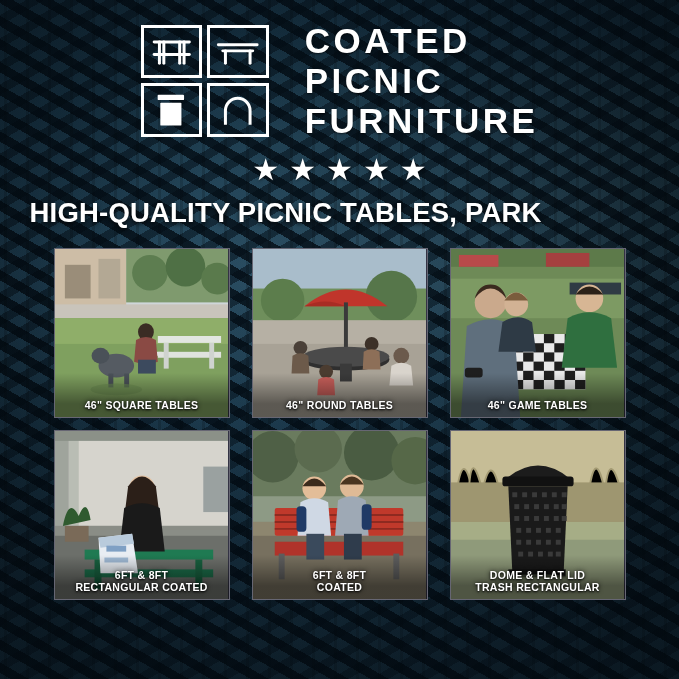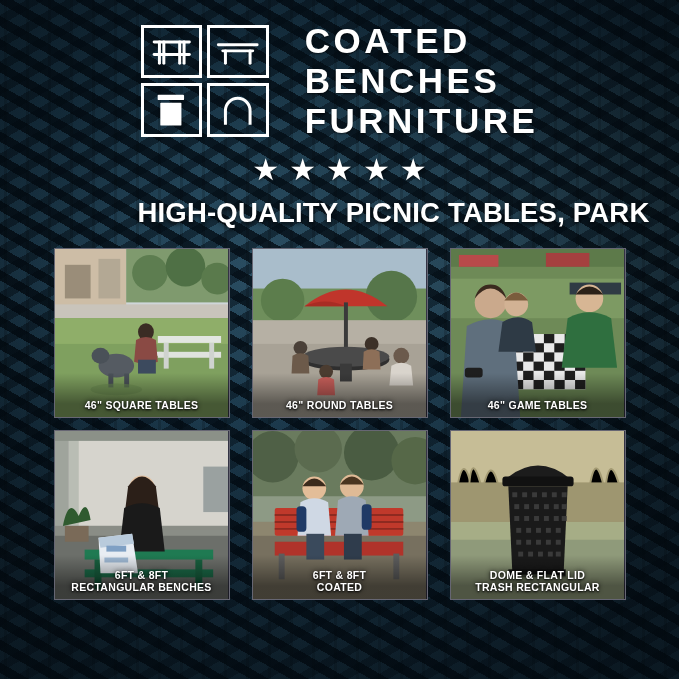--- a/index.html
+++ b/index.html
@@ -117,21 +117,21 @@
     color: #ffffff;
     font-size: 30px;
     line-height: 1;
     text-shadow: 0 1px 3px rgba(0,0,0,0.65);
   }
 
   
   .headline {
     margin-top: 12px;
     width: 620px;
-    text-align: right;
+    text-align: left;
     color: #ffffff;
     font-size: 27.5px;
     font-weight: bold;
     line-height: 1.18;
     letter-spacing: 0.2px;
     text-shadow: 0 2px 4px rgba(0,0,0,0.75);
   }
   .headline .l2 { display: block; }
 
   
@@ -220,21 +220,21 @@
         <div class="logo-cell">
           <svg viewBox="0 0 60 54" aria-hidden="true">
             <g stroke="#fff" stroke-width="3.4" fill="none">
               <path d="M16 44 L16 28 A14 14 0 0 1 44 28 L44 44"></path>
             </g>
           </svg>
         </div>
       </div>
       <div class="logo-words">
         <div class="logo-word">COATED</div>
-        <div class="logo-word">BENCHES</div>
+        <div class="logo-word">PICNIC</div>
         <div class="logo-word">FURNITURE</div>
       </div>
     </div>
 
     <div class="stars">
       <span>★</span>
       <span>★</span>
       <span>★</span>
       <span>★</span>
       <span>★</span>
@@ -428,21 +428,21 @@
           </g>
 
           <g>
             <path d="M8 96 q6 -30 16 -10 q8 -20 12 4 z" fill="#2f5a2f"></path>
             <rect x="10" y="96" width="24" height="16" fill="#7a6a58"></rect>
           </g>
         </svg>
         <div class="cap-shade"></div>
         <div class="caption">
           <span>6FT &amp; 8FT</span><br>
-          <span>RECTANGULAR BENCHES</span>
+          <span>RECTANGULAR COATED</span>
         </div>
       </div>
 
       <div class="card">
         <svg class="scene" viewBox="0 0 176 170" preserveAspectRatio="xMidYMid slice">
           <rect width="176" height="170" fill="#8f9a88"></rect>
           <rect x="0" y="0" width="176" height="70" fill="#6a7b5e"></rect>
           <circle cx="20" cy="26" r="26" fill="#4f6046"></circle>
           <circle cx="66" cy="18" r="24" fill="#5b6b4f"></circle>
           <circle cx="120" cy="22" r="28" fill="#4a5c42"></circle>

